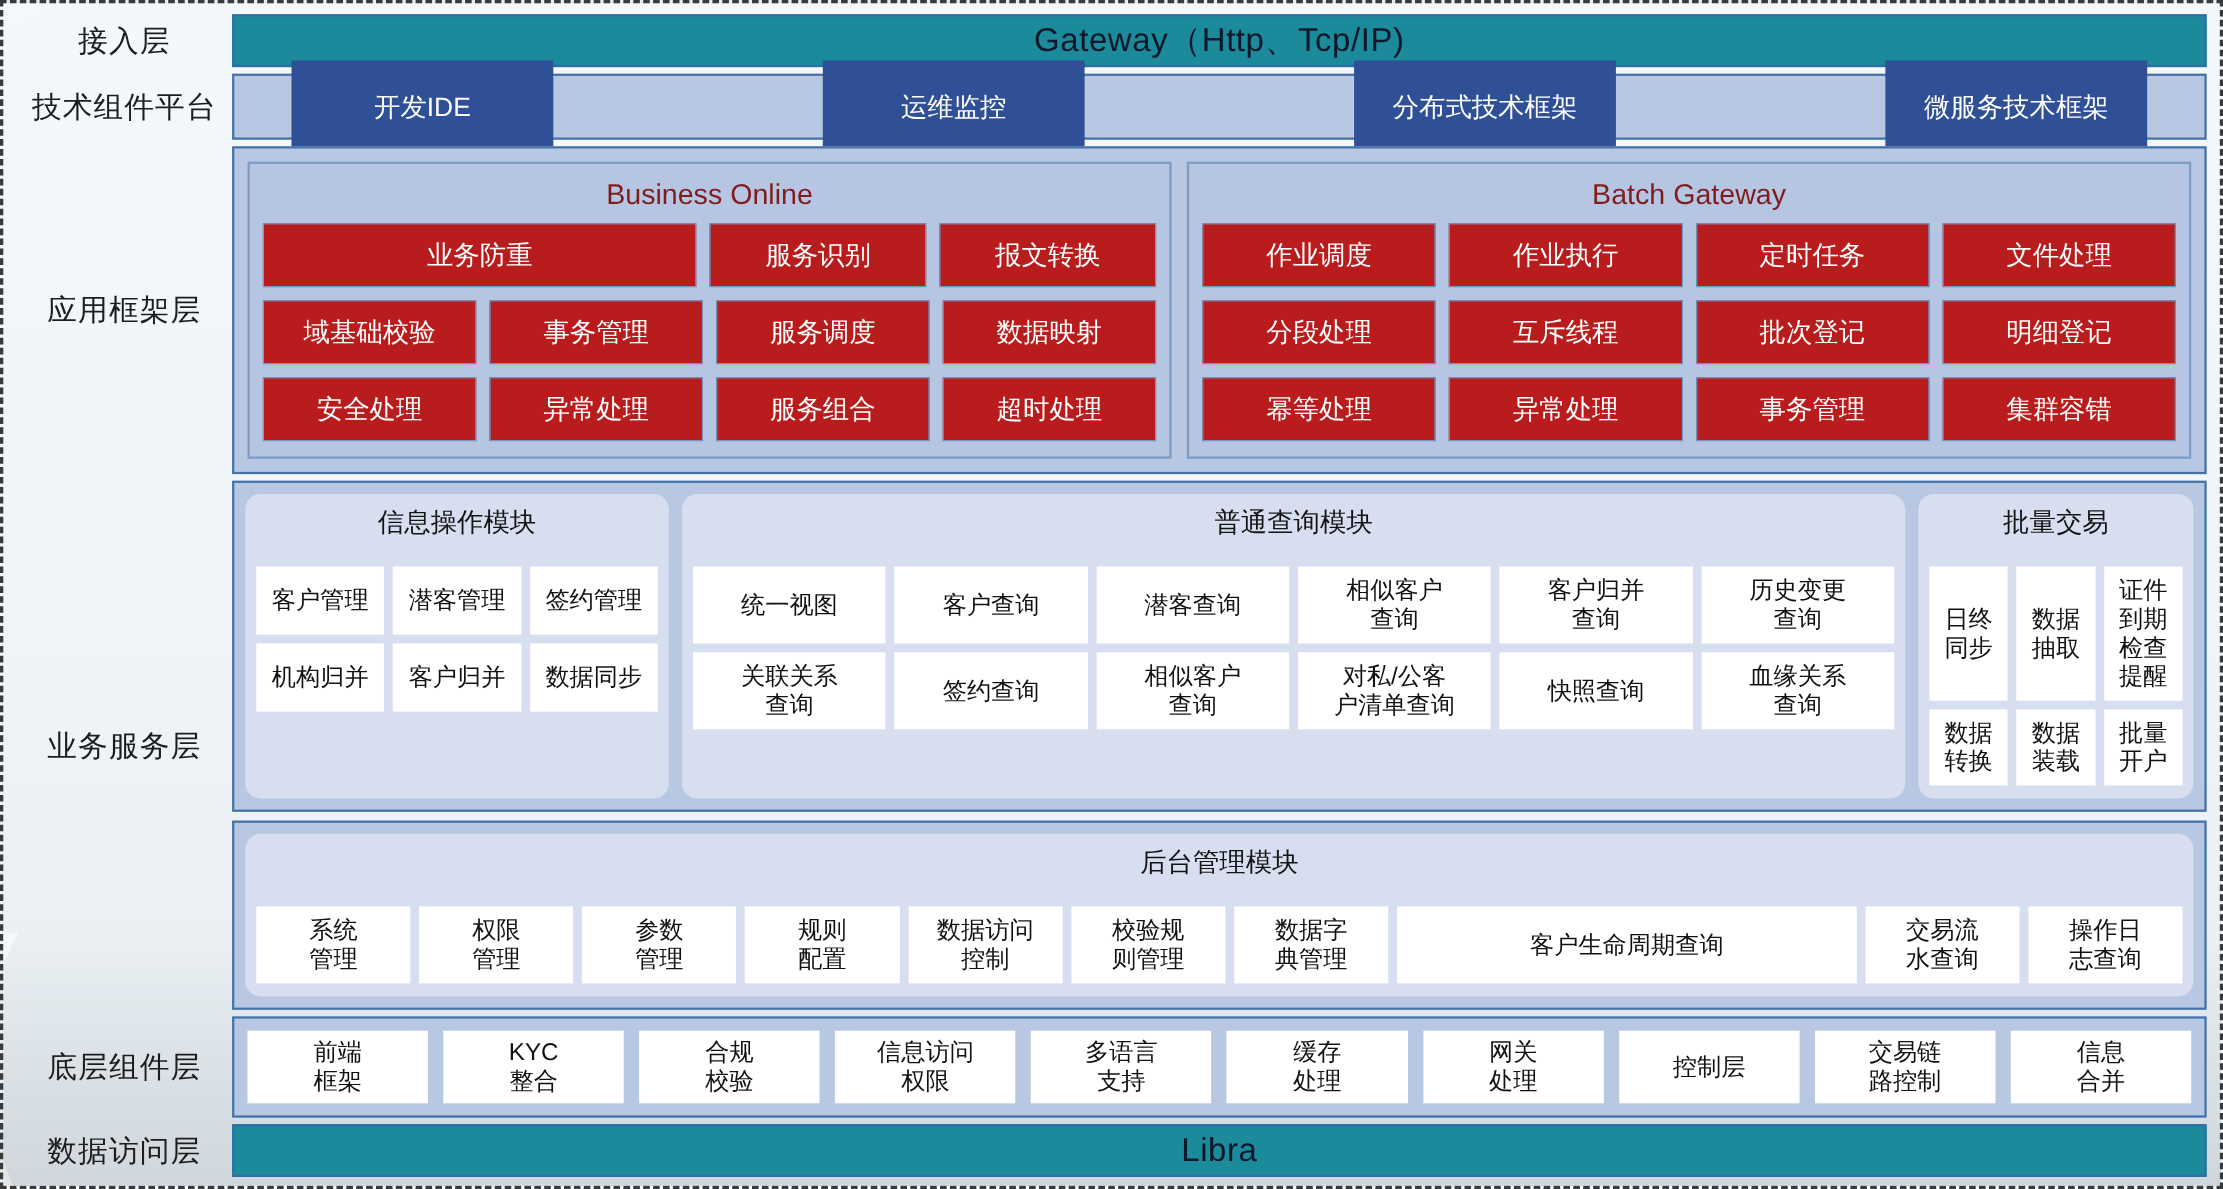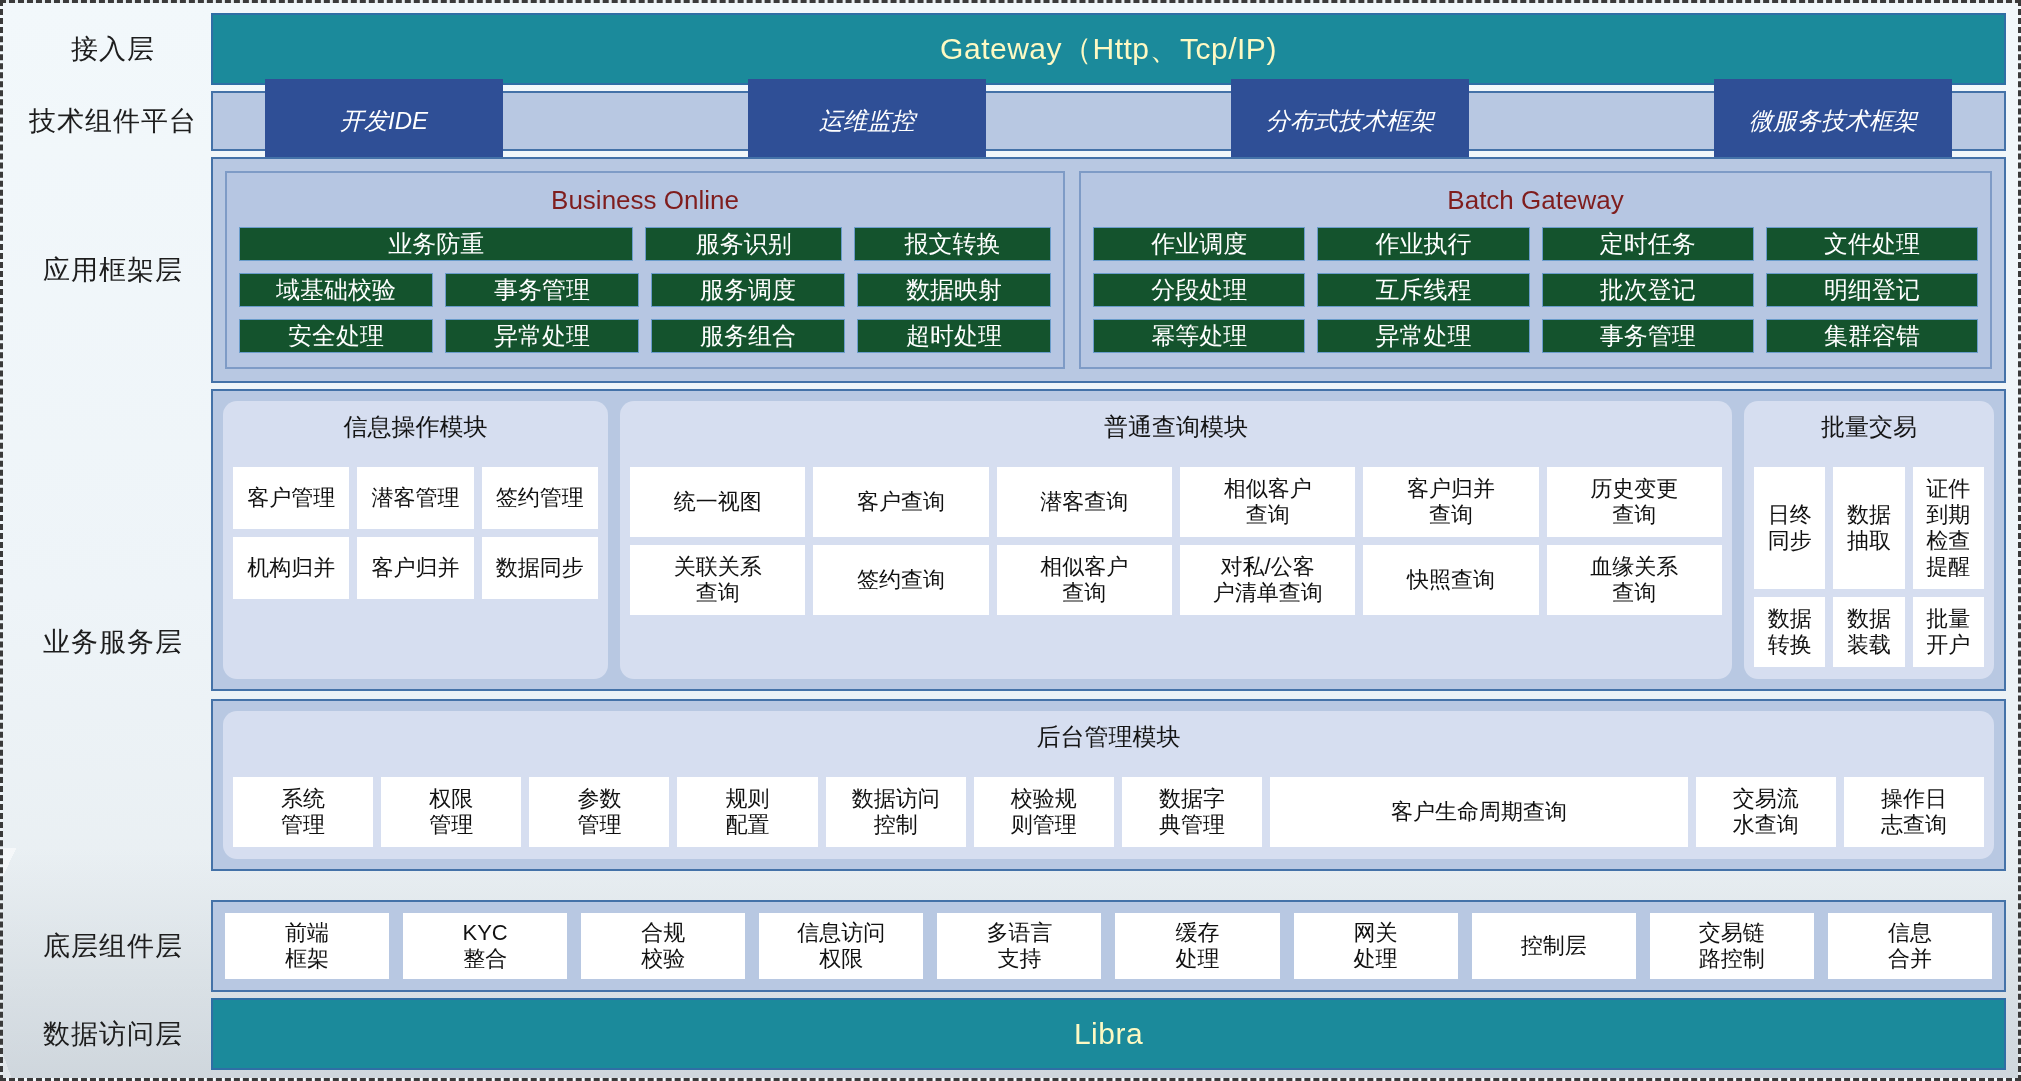--- a/index.html
+++ b/index.html
@@ -36,21 +36,21 @@
     font-size: 27px; color: #1d1d1d; letter-spacing: 1px;
     white-space: nowrap;
   }
   .rowbody { flex: 1 1 auto; display: flex; }
 
   
   .tealbar {
     flex: 1 1 auto;
     background: #1b8a9b;
     border: 2px solid #2f6ea5;
-    color: #fef9c3;
+    color: #0f172a;
     display: flex; align-items: center; justify-content: center;
     font-size: 30px;
     letter-spacing: .5px;
   }
 
   
   .panel {
     flex: 1 1 auto;
     background: #b8c8e2;
     border: 2px solid #4472a8;
@@ -59,21 +59,20 @@
   }
   .panel.tech { gap: 0; justify-content: space-between; align-items: center; padding: 12px 52px; }
 
   .darkbox {
     background: #2f4f96;
     color: #fff;
     font-size: 24px;
     text-align: center;
     padding: 26px 10px;
     flex: 0 0 238px;
-    font-style: italic;
   }
 
   
   .appframe { gap: 14px; padding: 12px; }
   .subpanel {
     background: #b6c6e2;
     border: 2px solid #7e9bc6;
     padding: 10px 12px 14px 12px;
     display: flex; flex-direction: column;
   }
@@ -81,26 +80,26 @@
   .subpanel.batch  { flex: 1 1 auto; }
   .subtitle {
     text-align: center;
     font-size: 26px;
     color: #7f1d1d;
     margin: 2px 0 11px 0;
   }
   .grid { display: flex; flex-direction: column; gap: 12px; }
   .grid .line { display: flex; gap: 12px; }
   .mbox {
-    background: #14532d;
+    background: #b91c1c;
     border: 1px solid #6a9ccb;
     color: #ffffff;
     font-size: 24px;
     text-align: center;
-    padding: 0 6px;
+    padding: 12px 6px;
     flex: 1 1 0;
     display: flex; align-items: center; justify-content: center;
   }
   .mbox.w2 { flex: 2.08 1 0; }
 
   
   .bizwrap { flex: 1 1 auto; display: flex; flex-direction: column; gap: 8px; }
   .bizpanel { background: #b8c8e2; border: 2px solid #4472a8; padding: 10px; display: flex; gap: 12px; }
   .modcard {
     background: #d6def0;

